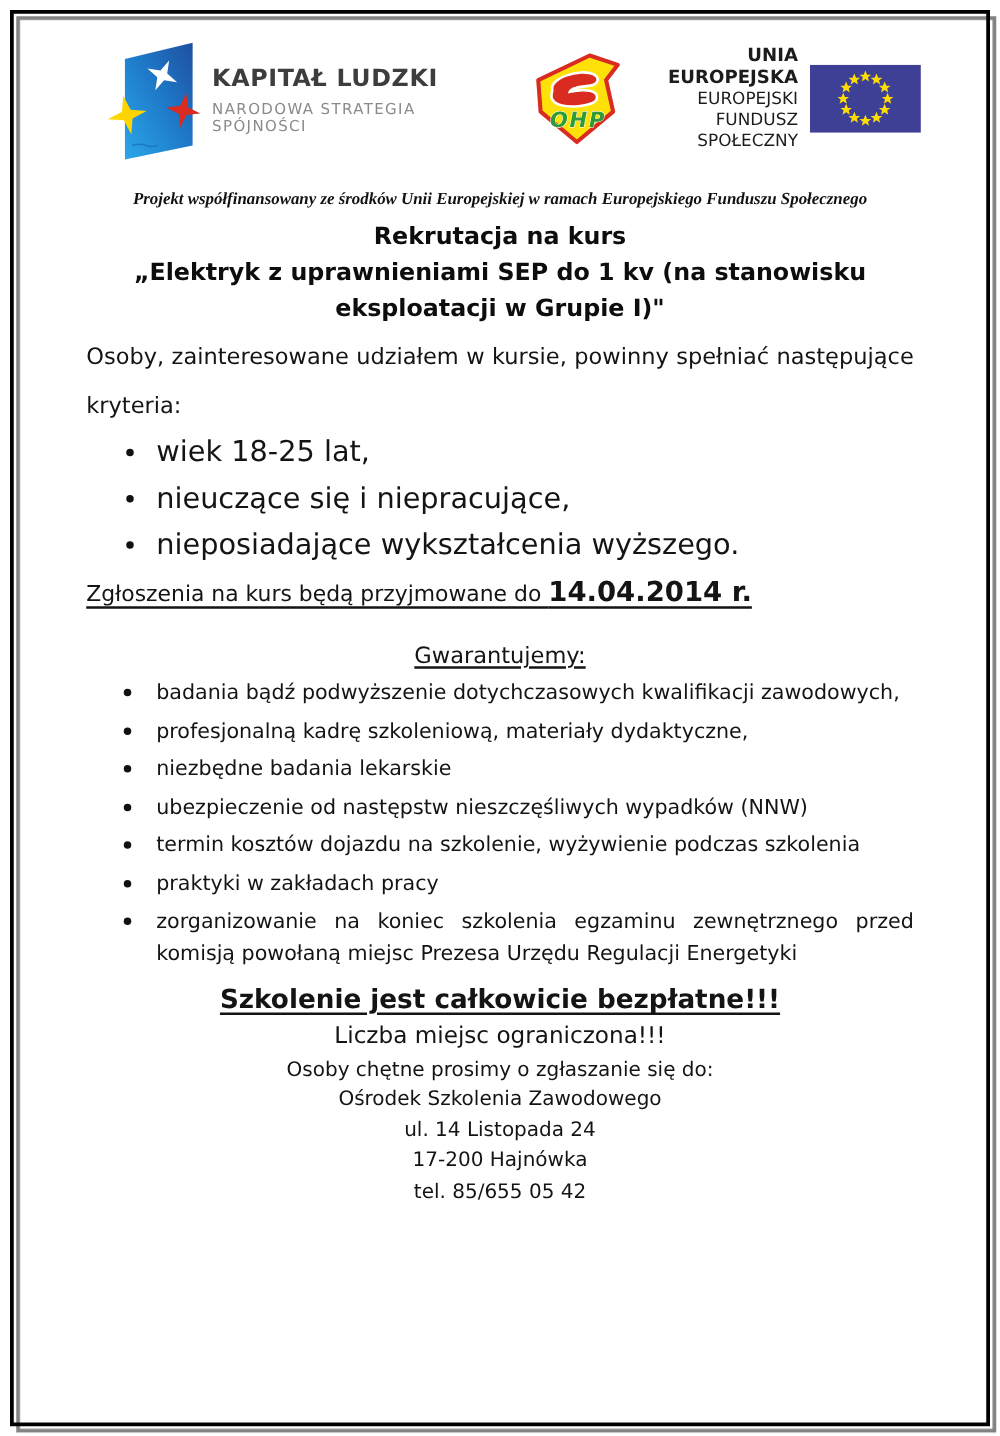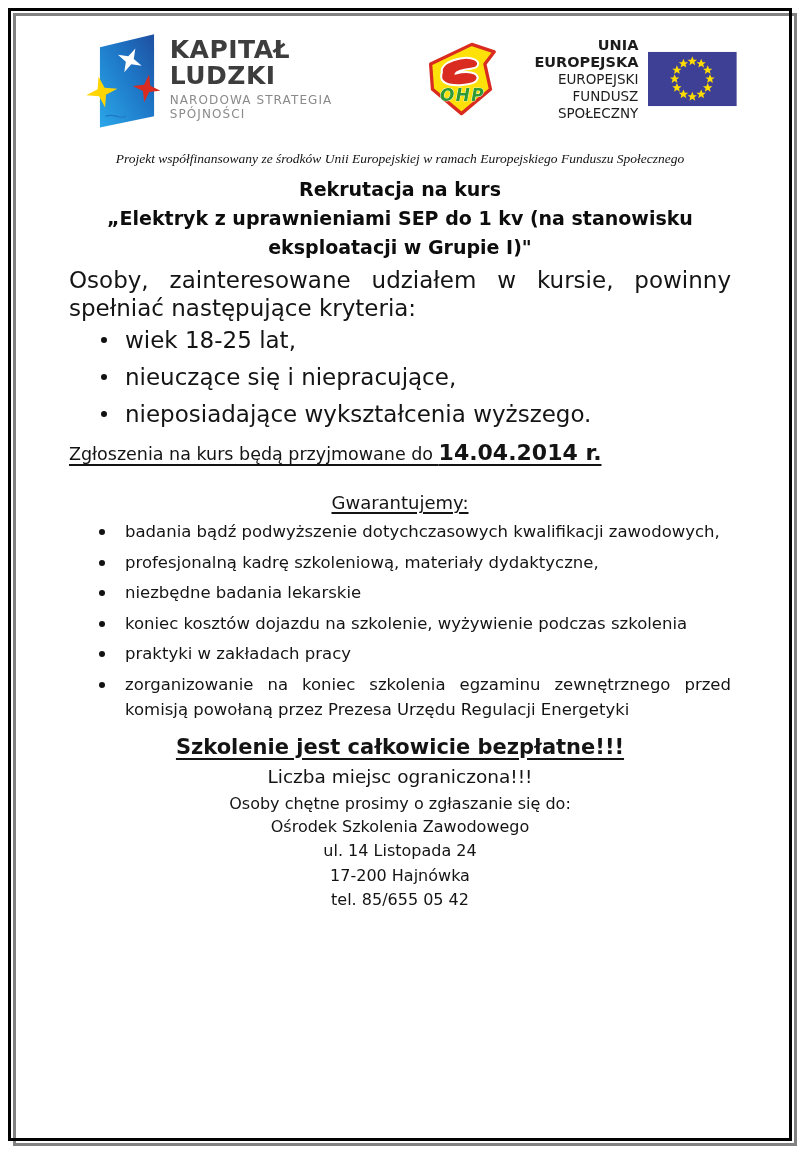--- a/index.html
+++ b/index.html
@@ -17,37 +17,37 @@
   }
   .sheet{
     position:absolute;left:11px;top:11px;right:11px;bottom:11px;
     padding:0 58px;box-sizing:border-box;z-index:1;
   }
 
   
   .logos{display:flex;align-items:center;margin:16px -6px 0 16px;height:104px;justify-content:space-between;}
   .kl-group{display:flex;align-items:center;}
   .kl-text{margin-left:10px;}
-  .kl-title{font-size:25px;font-weight:bold;color:#3d3d3d;letter-spacing:.5px;line-height:26px;}
+  .kl-title{font-size:19px;font-weight:bold;color:#3d3d3d;letter-spacing:.5px;line-height:26px;}
   .kl-sub{font-size:12px;color:#8a8a8a;letter-spacing:1.1px;margin-top:4px;}
   .eu-group{display:flex;align-items:center;}
   .eu-text{text-align:right;margin-right:10px;line-height:17px;}
   .eu-l1{font-size:14.5px;font-weight:bold;color:#1c1c1c;}
   .eu-l2,.eu-l3{font-size:13.5px;color:#1c1c1c;}
 
   
   .note{
     margin-top:20px;text-align:center;
     font-family:"Liberation Serif","DejaVu Serif",serif;
-    font-style:italic;font-size:13.5px;color:#111;
+    font-style:italic;font-size:13.5px;color:#111;font-weight:bold;
   }
   .title-block{margin-top:8px;text-align:center;font-weight:bold;font-size:19px;line-height:29px;color:#0d0d0d;}
   .title-line{white-space:nowrap;}
   .intro{margin-top:5px;font-size:16.5px;line-height:31px;text-align:justify;}
-  .criteria-intro{margin-top:4px;font-size:23px;line-height:28px;text-align:justify;}
+  .criteria-intro{margin-top:4px;font-size:18px;line-height:39px;text-align:justify;}
   ul.dotlist{list-style:none;margin:5px 0 0 0;padding:0;}
   ul.dotlist li{
     position:relative;padding-left:56px;font-size:23px;line-height:26px;margin-bottom:11px;
   }
   ul.dotlist li::before{
     content:"";position:absolute;left:32px;top:10px;width:6px;height:6px;border-radius:50%;background:#111;
   }
   .deadline{margin-top:11px;font-size:17.5px;line-height:30px;}
   .deadline .u{text-decoration:underline;text-decoration-thickness:2px;text-underline-offset:4px;}
   .deadline .date{font-size:22px;font-weight:bold;}
@@ -158,23 +158,24 @@
     <span class="u"><span>Zgłoszenia na kurs będą przyjmowane do </span><span class="date">14.04.2014 r.</span></span>
   </div>
 
   <div class="g-heading">
     <span>Gwarantujemy:</span>
   </div>
   <ul class="glist">
     <li>badania bądź podwyższenie dotychczasowych kwalifikacji zawodowych,</li>
     <li>profesjonalną kadrę szkoleniową, materiały dydaktyczne,</li>
     <li>niezbędne badania lekarskie</li>
-    <li>koniec kosztów dojazdu na szkolenie, wyżywienie podczas szkolenia</li>
+    <li>ubezpieczenie od następstw nieszczęśliwych wypadków (NNW)</li>
+    <li>termin kosztów dojazdu na szkolenie, wyżywienie podczas szkolenia</li>
     <li>praktyki w zakładach pracy</li>
-    <li>zorganizowanie na koniec szkolenia egzaminu zewnętrznego przed komisją powołaną przez Prezesa Urzędu Regulacji Energetyki</li>
+    <li>zorganizowanie na koniec szkolenia egzaminu zewnętrznego przed komisją powołaną miejsc Prezesa Urzędu Regulacji Energetyki</li>
   </ul>
 
   <div class="closing">
     <div class="free"><span>Szkolenie jest całkowicie bezpłatne!!!</span></div>
     <div class="limited">Liczba miejsc ograniczona!!!</div>
     <div class="apply">Osoby chętne prosimy o zgłaszanie się do:</div>
     <div class="addr">Ośrodek Szkolenia Zawodowego</div>
     <div class="addr">ul. 14 Listopada 24</div>
     <div class="addr">17-200 Hajnówka</div>
     <div class="addr">tel. 85/655 05 42</div>

